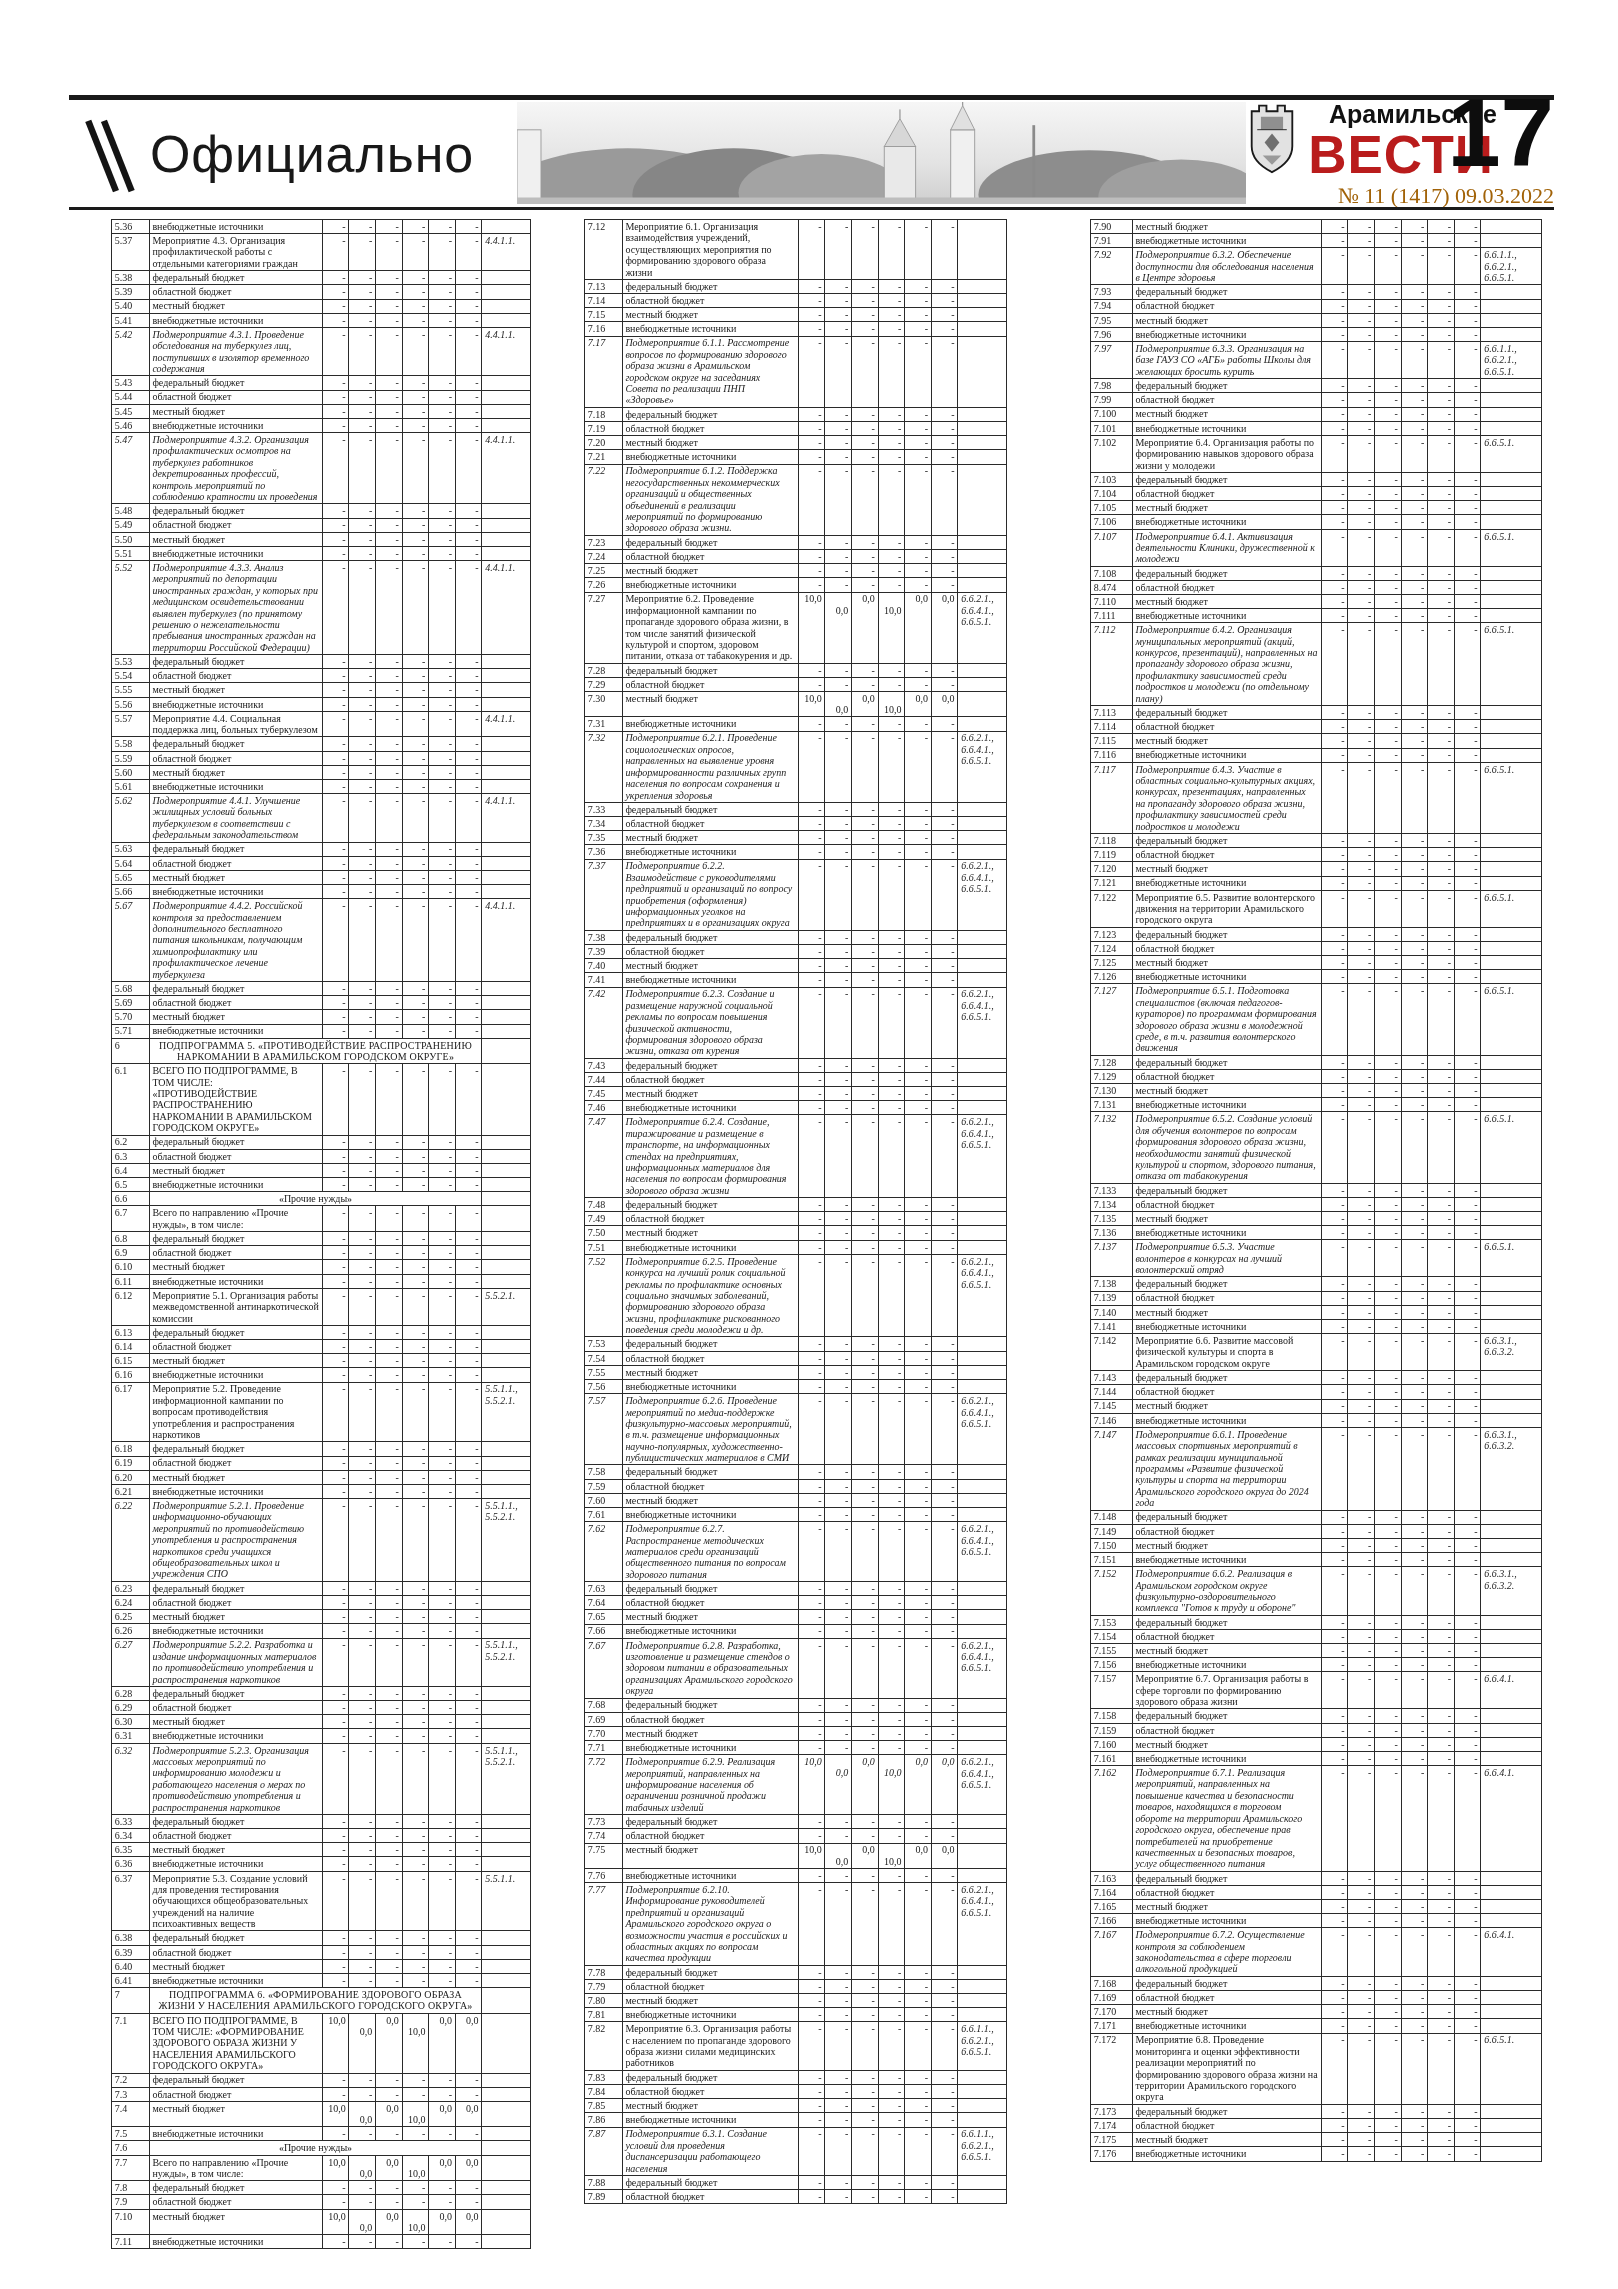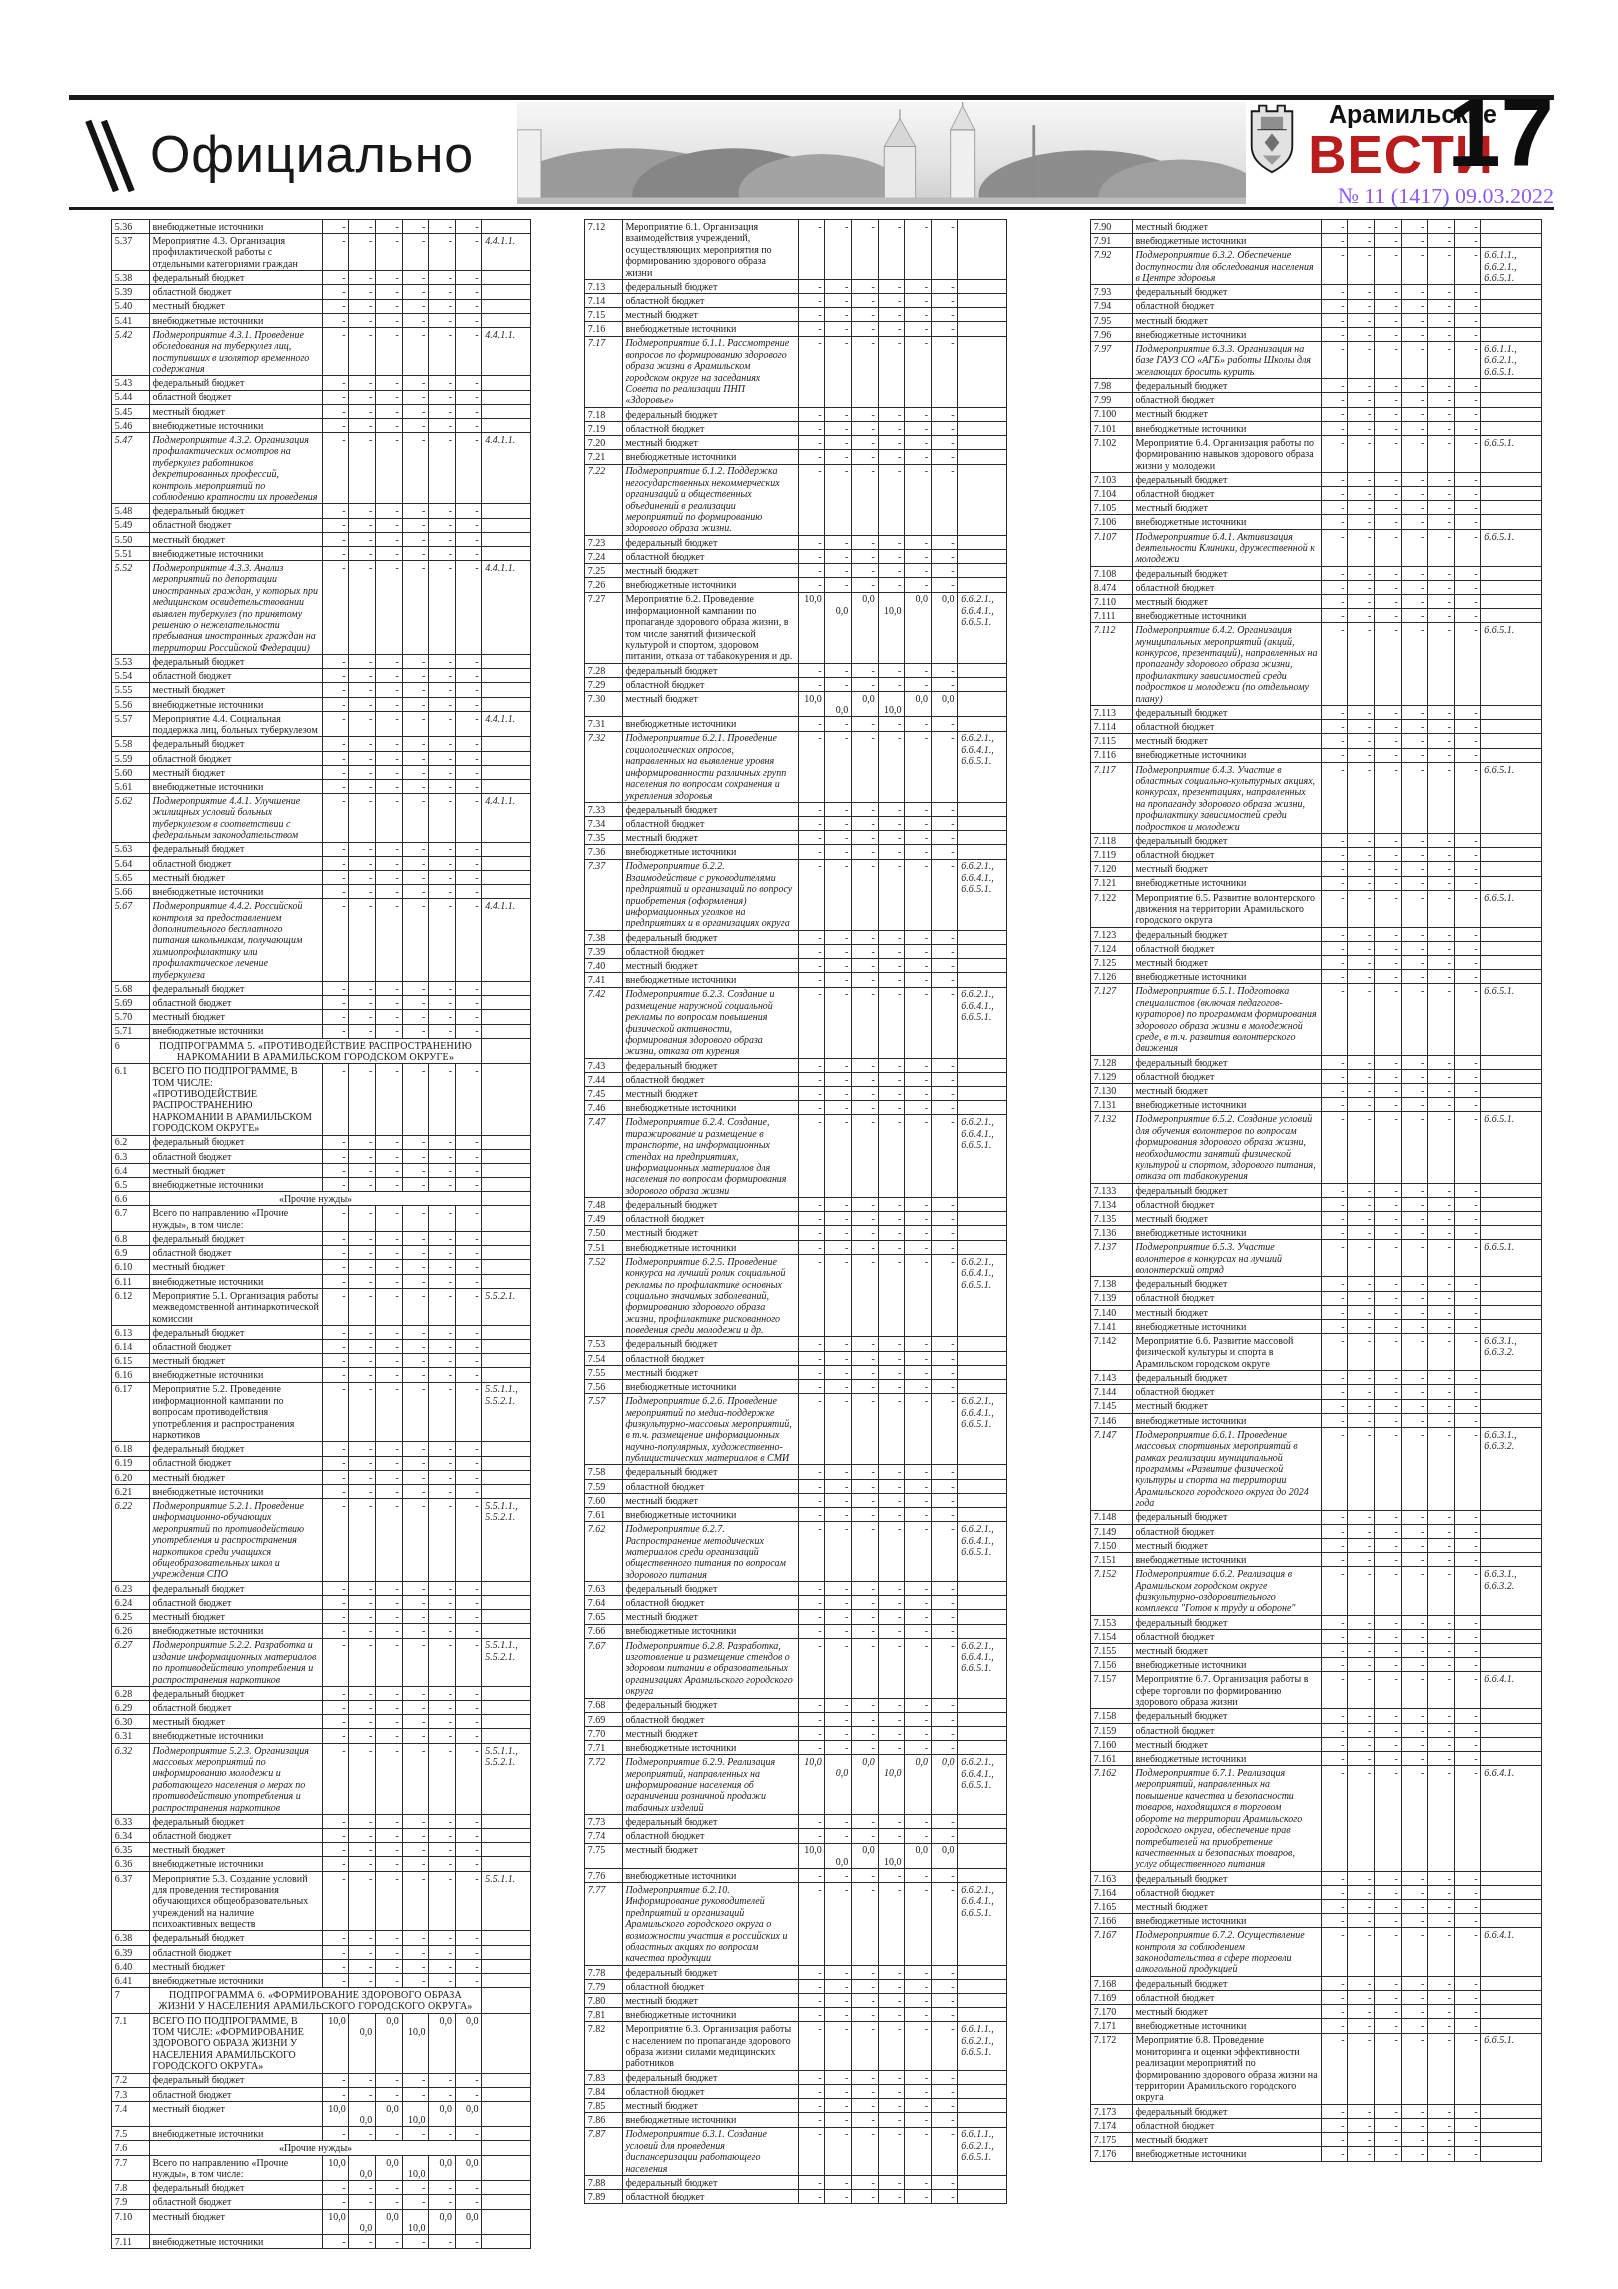--- a/index.html
+++ b/index.html
@@ -27,21 +27,21 @@
     position:absolute;left:54px;top:26px;width:198px;text-align:center;
     font-family:"Liberation Sans",sans-serif;font-weight:bold;font-size:53px;
     color:#b91c1c;letter-spacing:0.9px;
   }
   #page-number{
     position:absolute;right:0;top:-13px;font-family:"Liberation Sans",sans-serif;
     font-weight:bold;font-size:96px;color:#0d0d0d;line-height:96px;
   }
   #issue-line{
     position:absolute;left:0;top:85px;width:306px;text-align:right;
-    font-family:"Liberation Serif",serif;font-size:22px;color:#8b5cf6;
+    font-family:"Liberation Serif",serif;font-size:22px;color:#a16207;
   }
   
   .col{position:absolute;top:219px;}
   #col1{left:111px;width:420px;}
   #col2{left:584px;width:423px;}
   #col3{left:1054px;width:452px;padding-left:36px;}
   table{border-collapse:collapse;width:100%;table-layout:fixed;
         font-size:10px;line-height:11.4px;}
   td{border:0.9px solid #2a2a2a;vertical-align:top;padding:0.9px 2.8px 0.9px 2.8px;
      overflow:hidden;}

